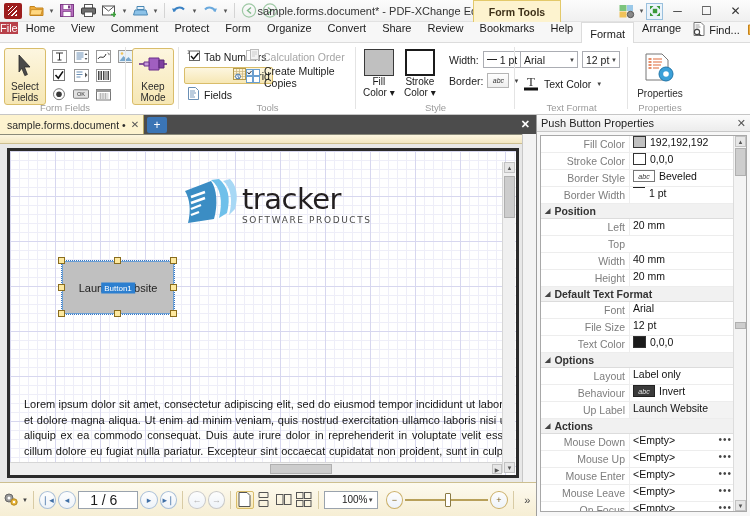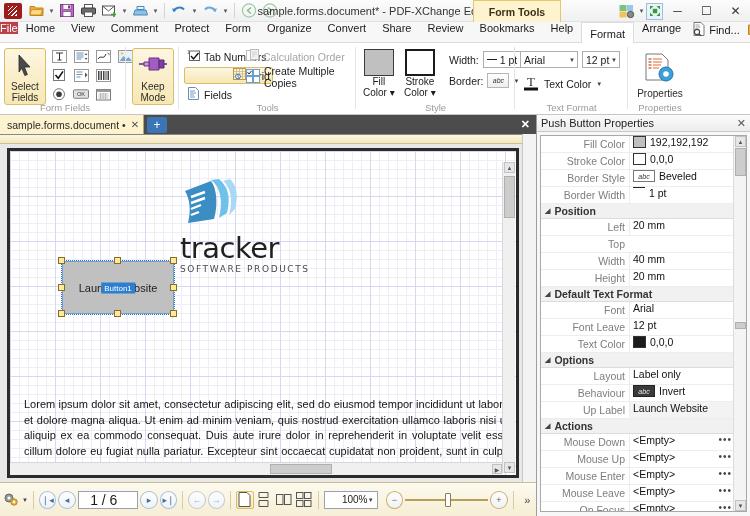--- a/index.html
+++ b/index.html
@@ -163,21 +163,21 @@
   }
   .grid {
     position:absolute; inset:0;
     background-image:
       linear-gradient(to right, #d7d7ef 1px, transparent 1px),
       linear-gradient(to bottom, #d7d7ef 1px, transparent 1px),
       linear-gradient(to right, #eeeef8 1px, transparent 1px),
       linear-gradient(to bottom, #eeeef8 1px, transparent 1px);
     background-size: 45px 45px, 45px 45px, 9px 9px, 9px 9px;
   }
-  .logo { position:absolute; left:170px; top:28px; display:flex; align-items:flex-start; gap:9px;flex-direction:column;}
+  .logo { position:absolute; left:170px; top:28px; display:flex; align-items:flex-end; gap:0;}
   .logo-mark { position:relative; width:62px; height:46px; }
   .logo-txt { font-family:"DejaVu Sans", sans-serif; }
   .logo-main { font-size:29px; color:#231f20; letter-spacing:-0.5px; line-height:29px;}
   .logo-sub { font-size:9px; color:#4a4a4a; letter-spacing:1.6px; text-align:right; margin-top:1px;}
 
   .formfield {
     position:absolute; left:52px; top:110px; width:112px; height:53px;
     background:#c0c0c0;
     border:1px solid #6b9fd4;
     outline:1px dotted #3a78c2;
@@ -859,21 +859,21 @@
             <span class="tri">◢</span>
             <span>Default Text Format</span>
           </div>
           <div class="prow">
             <div class="k">Font</div>
             <div class="v">
               <span>Arial</span>
             </div>
           </div>
           <div class="prow">
-            <div class="k">Font Leave</div>
+            <div class="k">File Size</div>
             <div class="v">
               <span>12 pt</span>
             </div>
           </div>
           <div class="prow">
             <div class="k">Text Color</div>
             <div class="v">
               <span class="cswatch" style="background: rgb(27, 27, 27);"></span>
               <span>0,0,0</span>
             </div>

